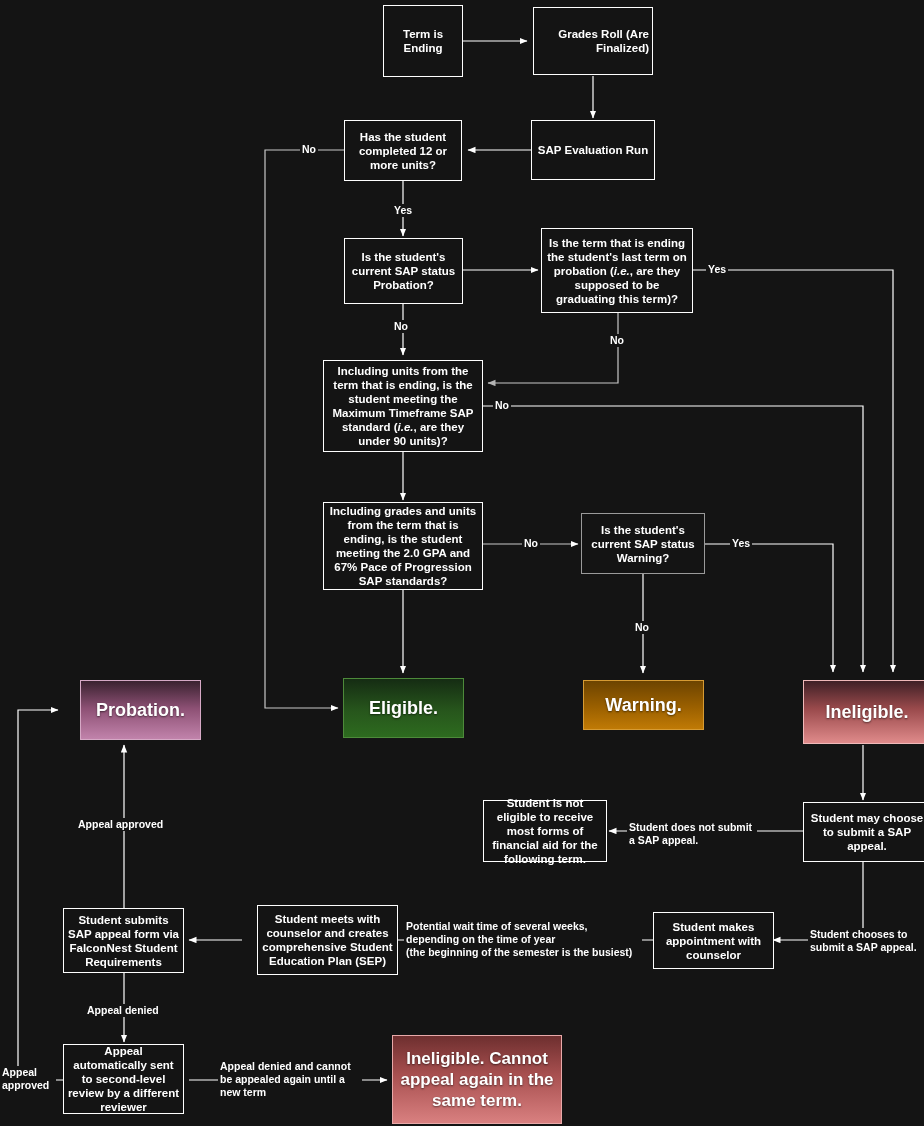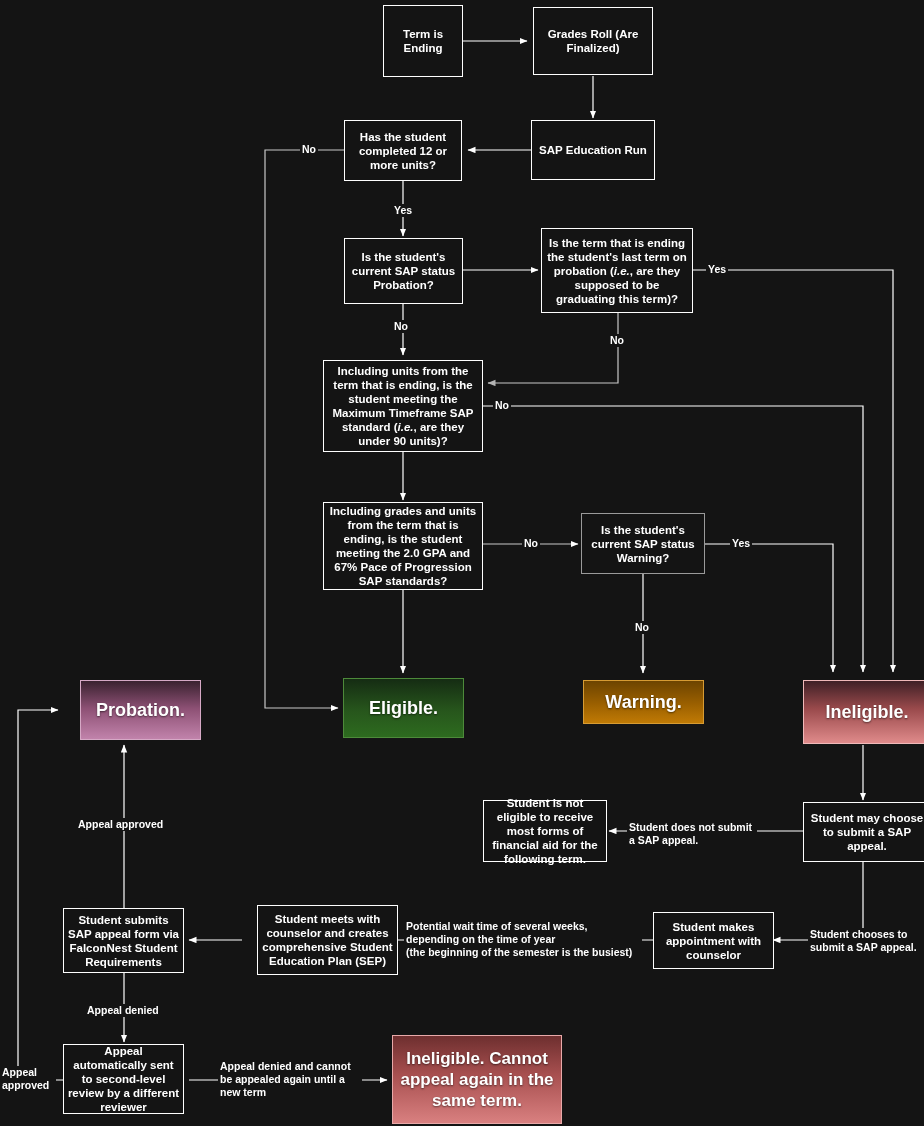--- a/index.html
+++ b/index.html
@@ -147,26 +147,26 @@
       <path d="M63,1080 L18,1080 L18,710 L58,710" marker-end="url(#arw)"></path>
 
       <path d="M189,1080 L387,1080" marker-end="url(#arw)"></path>
     </g>
   </svg>
 
   <div class="node" style="left:383px; top:5px; width:80px; height:72px;">
     <span class="txt">Term is Ending</span>
   </div>
 
-  <div class="node" style="left:533px; top:7px; width:120px; height:68px;">
+  <div class="node" style="left:533px; top:7px; width:120px; height:68px;text-align:right;">
     <span class="txt">Grades Roll (Are Finalized)</span>
   </div>
 
   <div class="node" style="left:531px; top:120px; width:124px; height:60px;">
-    <span class="txt">SAP Education Run</span>
+    <span class="txt">SAP Evaluation Run</span>
   </div>
 
   <div class="node" style="left:344px; top:120px; width:118px; height:61px;">
     <span class="txt">Has the student completed 12 or more units?</span>
   </div>
 
   <div class="node" style="left:344px; top:238px; width:119px; height:66px;">
     <span class="txt">Is the student's current SAP status Probation?</span>
   </div>
 
@@ -187,21 +187,21 @@
   </div>
 
   <div class="node status probation" style="left:63px; top:680px; width:121px; height:60px;">
     <span class="txt">Probation.</span>
   </div>
 
   <div class="node status eligible" style="left:343px; top:678px; width:121px; height:60px;">
     <span class="txt">Eligible.</span>
   </div>
 
-  <div class="node status warning" style="left:583px; top:680px; width:121px; height:44px;">
+  <div class="node status warning" style="left:583px; top:680px; width:121px; height:50px;">
     <span class="txt">Warning.</span>
   </div>
 
   <div class="node status ineligible" style="left:803px; top:680px; width:128px; height:64px;">
     <span class="txt">Ineligible.</span>
   </div>
 
   <div class="node status ineligible-final" style="left:392px; top:1035px; width:170px; height:89px;">
     <span class="txt">Ineligible. Cannot appeal again in the same term.</span>
   </div>

